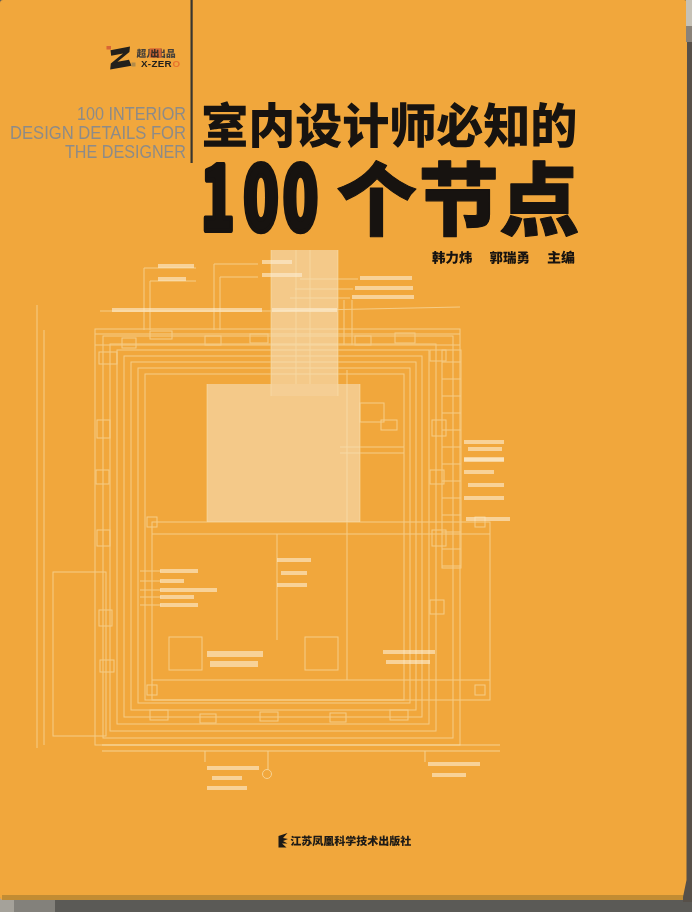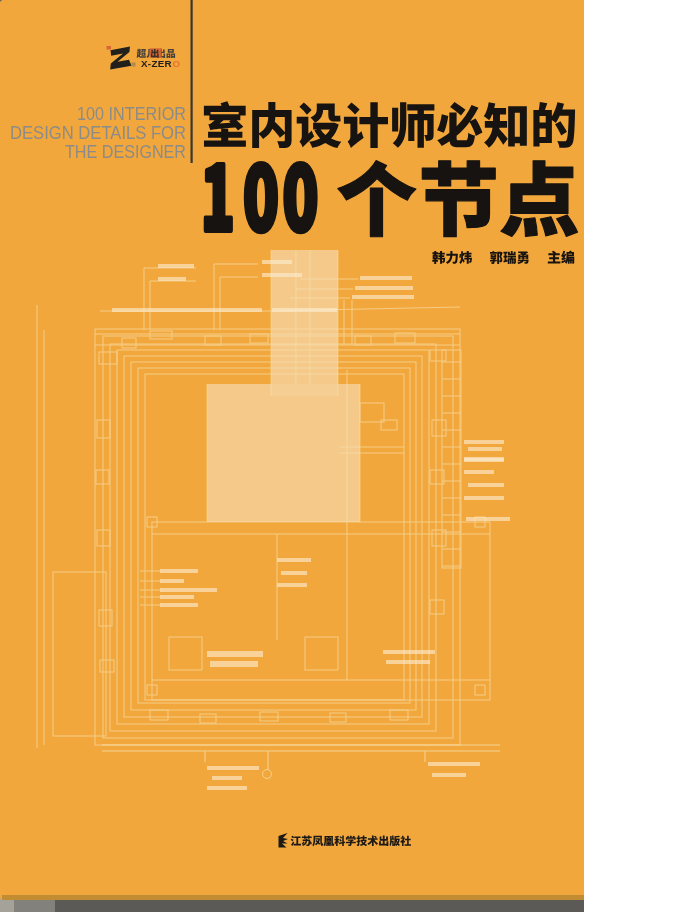--- a/index.html
+++ b/index.html
@@ -1,17 +1,17 @@
 <!DOCTYPE html>
 <html><head>
 <meta charset="utf-8">
 <title>cover</title>
 <style>
 html,body{margin:0;padding:0;background:#ffffff;}
-#page{width:584px;height:912px;position:relative;overflow:hidden;font-family:"Liberation Sans",sans-serif;}
+#page{width:692px;height:912px;position:relative;overflow:hidden;font-family:"Liberation Sans",sans-serif;}
 </style>
 </head>
 <body>
 <div id="page">
 <svg width="692" height="912" viewBox="0 0 692 912">
 <defs>
         <filter id="soft" x="-5%" y="-5%" width="110%" height="110%">
           <feGaussianBlur stdDeviation="0.4"></feGaussianBlur>
         </filter>
       </defs>

